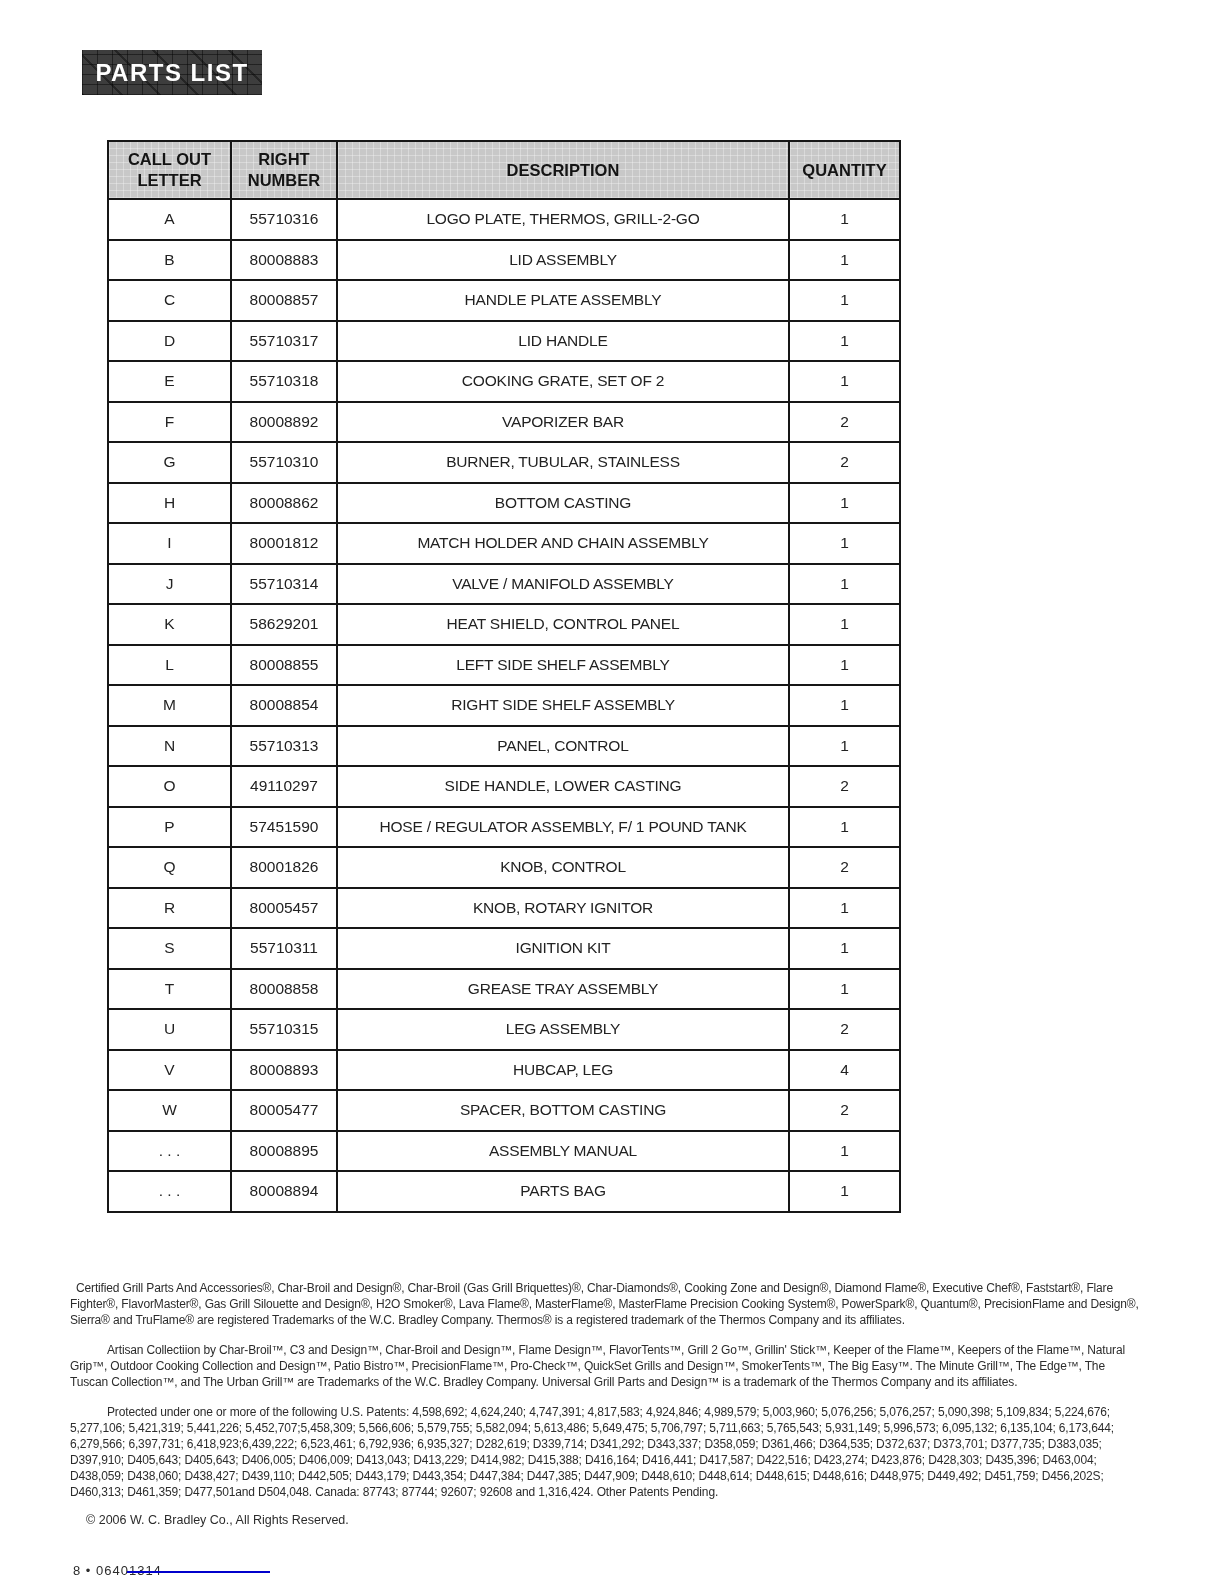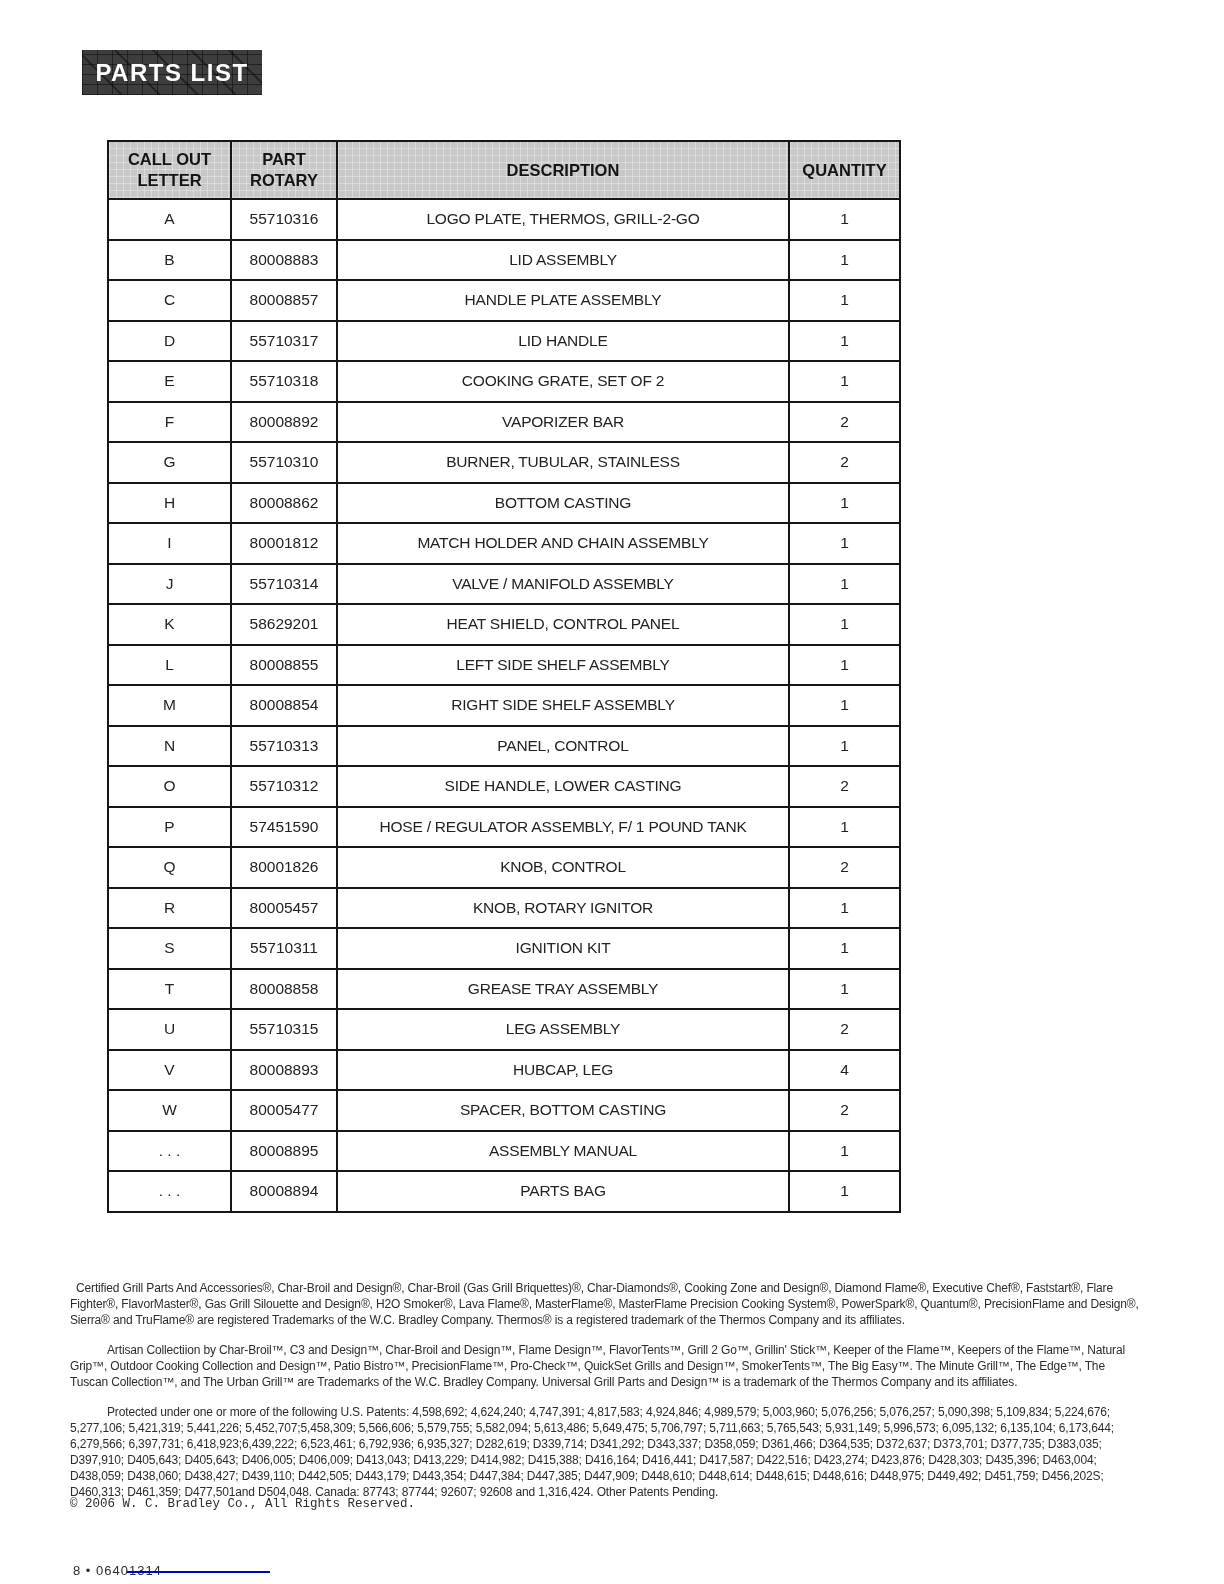--- a/index.html
+++ b/index.html
@@ -81,24 +81,23 @@
     color: #2c2c2c;
     letter-spacing: -0.15px;
   }
   .legal p { margin: 0 0 14px 0; }
   .legal p.first { text-indent: 6px; }
   .legal p.indent { text-indent: 37px; }
 
   .copyright {
     position: absolute;
     left: 70px; top: 1497px;
-    margin: 0;
+    margin: 16px;
     font-size: 12.5px;
     color: #2c2c2c;
-    font-family: Liberation Mono, monospace;
   }
   .pagefoot {
     position: absolute;
     left: 73px; top: 1563px;
     margin: 0;
     font-size: 13px;
     letter-spacing: 1px;
     color: #2c2c2c;
   }
   .blue-line {
@@ -120,21 +119,21 @@
   <table class="parts">
     <colgroup>
       <col class="col-letter">
         <col class="col-part">
         <col class="col-desc">
         <col class="col-qty">
     </colgroup>
     <thead>
       <tr>
         <th>CALL OUT LETTER</th>
-        <th>PART ROTARY</th>
+        <th>RIGHT NUMBER</th>
         <th>DESCRIPTION</th>
         <th>QUANTITY</th>
       </tr>
     </thead>
     <tbody>
 
     <tr>
         <td class="c-letter">A</td>
         <td class="c-part">55710316</td>
         <td class="c-desc">LOGO PLATE, THERMOS, GRILL-2-GO</td>
@@ -213,21 +212,21 @@
         <td class="c-qty">1</td>
       </tr>
         <tr>
         <td class="c-letter">N</td>
         <td class="c-part">55710313</td>
         <td class="c-desc">PANEL, CONTROL</td>
         <td class="c-qty">1</td>
       </tr>
         <tr>
         <td class="c-letter">O</td>
-        <td class="c-part">55710312</td>
+        <td class="c-part">49110297</td>
         <td class="c-desc">SIDE HANDLE, LOWER CASTING</td>
         <td class="c-qty">2</td>
       </tr>
         <tr>
         <td class="c-letter">P</td>
         <td class="c-part">57451590</td>
         <td class="c-desc">HOSE / REGULATOR ASSEMBLY, F/ 1 POUND TANK</td>
         <td class="c-qty">1</td>
       </tr>
         <tr>

